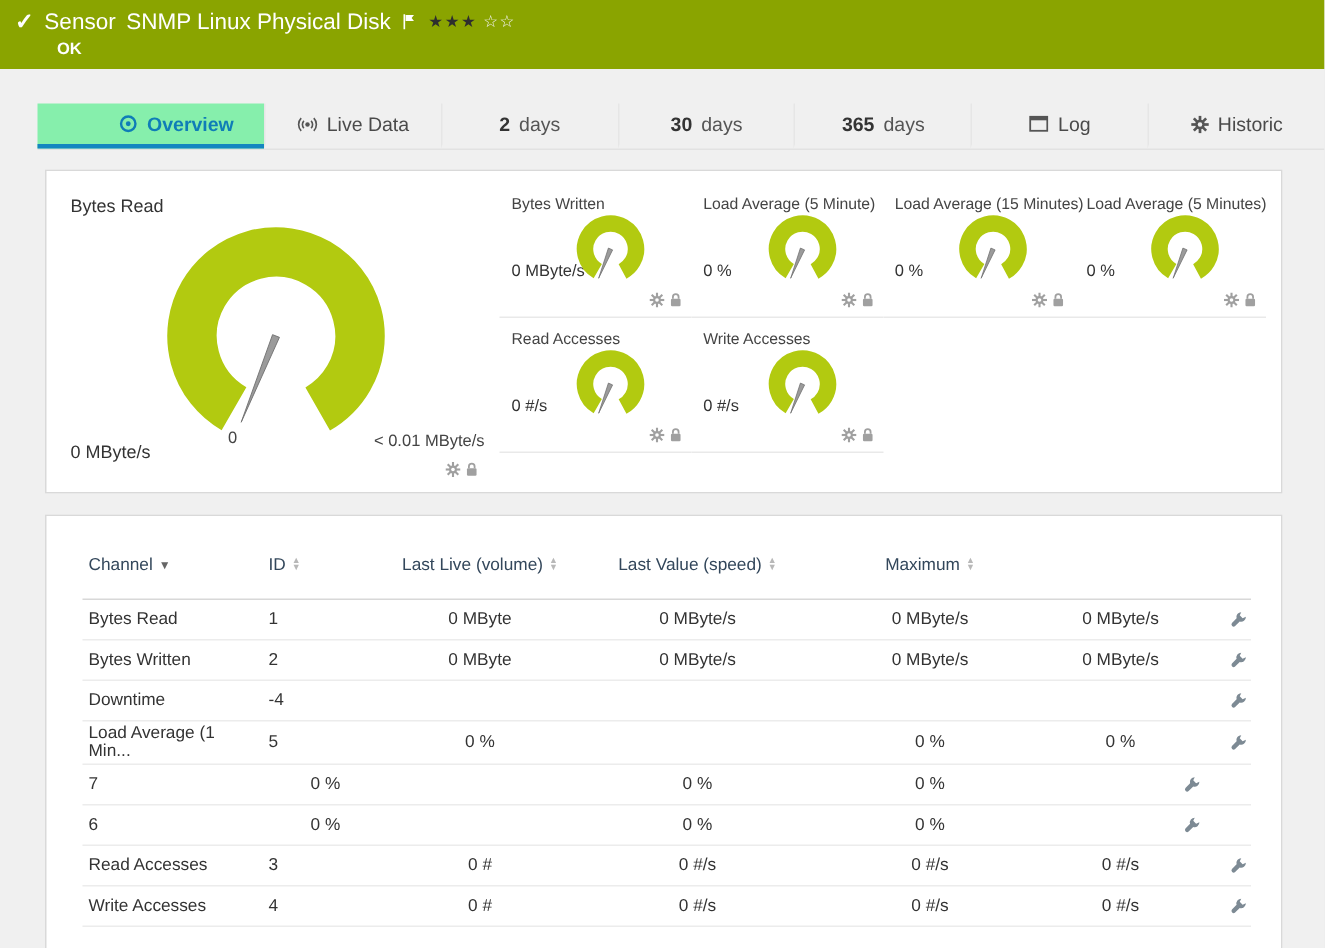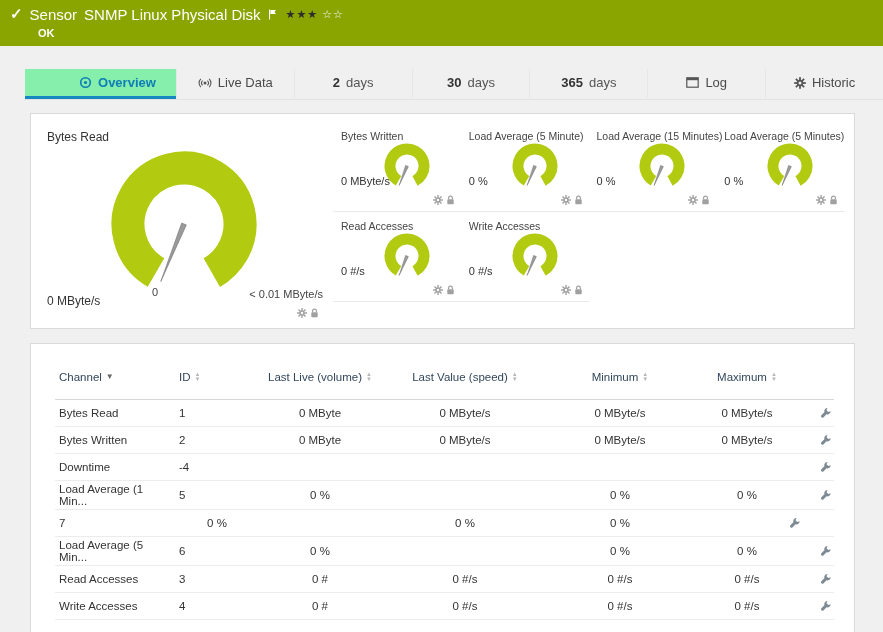--- a/index.html
+++ b/index.html
@@ -344,27 +344,20 @@
           </span>
       </div>
       <div class="cell hcell hc-center">
         <span class="hlabel">Last Value (speed)</span>
         <span class="sorticons">
             <span>▲</span>
             <span>▼</span>
           </span>
       </div>
       <div class="cell hcell hc-center">
-        <span class="hlabel">Minimum</span>
-        <span class="sorticons">
-            <span>▲</span>
-            <span>▼</span>
-          </span>
-      </div>
-      <div class="cell hcell hc-center">
         <span class="hlabel">Maximum</span>
         <span class="sorticons">
             <span>▲</span>
             <span>▼</span>
           </span>
       </div>
       <div class="cell"></div>
     </div>
 
     <div class="trow">
@@ -435,21 +428,20 @@
       <div class="cell c-center">0 %</div>
       <div class="cell c-tools">
           <span class="wrench-btn">
             <svg width="13" height="13" viewBox="0 0 13 13">
               <path d="M11.6 4.2 a3.2 3.2 0 0 1 -4.1 3.1 L4.4 10.4 a1.5 1.5 0 0 1 -2.1 -2.1 L5.4 5.2 a3.2 3.2 0 0 1 3.1 -4.1 l-1 2.1 1.9 1.9 z" fill="#7d8a94"></path>
             </svg>
           </span>
         </div>
     </div>
     <div class="trow">
-      <div class="cell">Load Average (5 Min...</div>
       <div class="cell">6</div>
       <div class="cell c-center">0 %</div>
       <div class="cell c-center"></div>
       <div class="cell c-center">0 %</div>
       <div class="cell c-center">0 %</div>
       <div class="cell c-tools">
           <span class="wrench-btn">
             <svg width="13" height="13" viewBox="0 0 13 13">
               <path d="M11.6 4.2 a3.2 3.2 0 0 1 -4.1 3.1 L4.4 10.4 a1.5 1.5 0 0 1 -2.1 -2.1 L5.4 5.2 a3.2 3.2 0 0 1 3.1 -4.1 l-1 2.1 1.9 1.9 z" fill="#7d8a94"></path>
             </svg>

